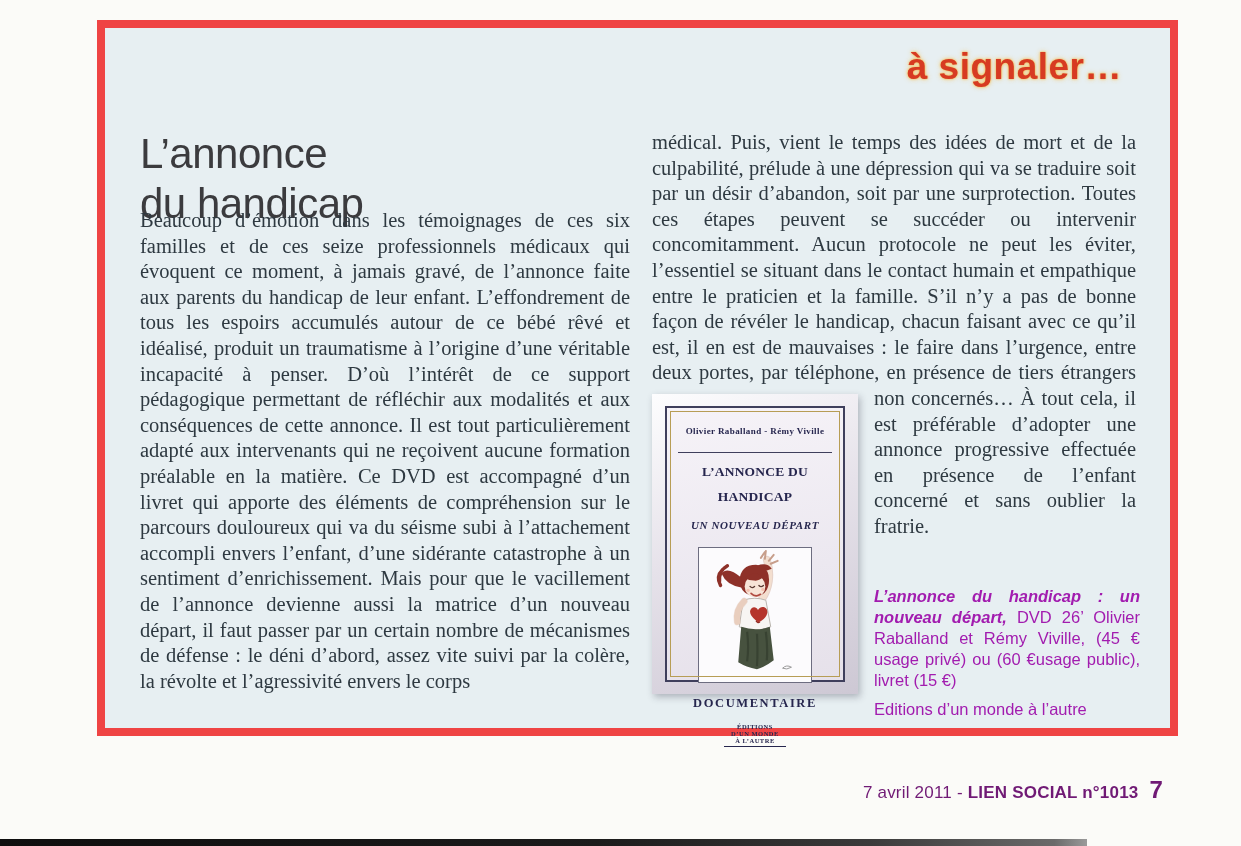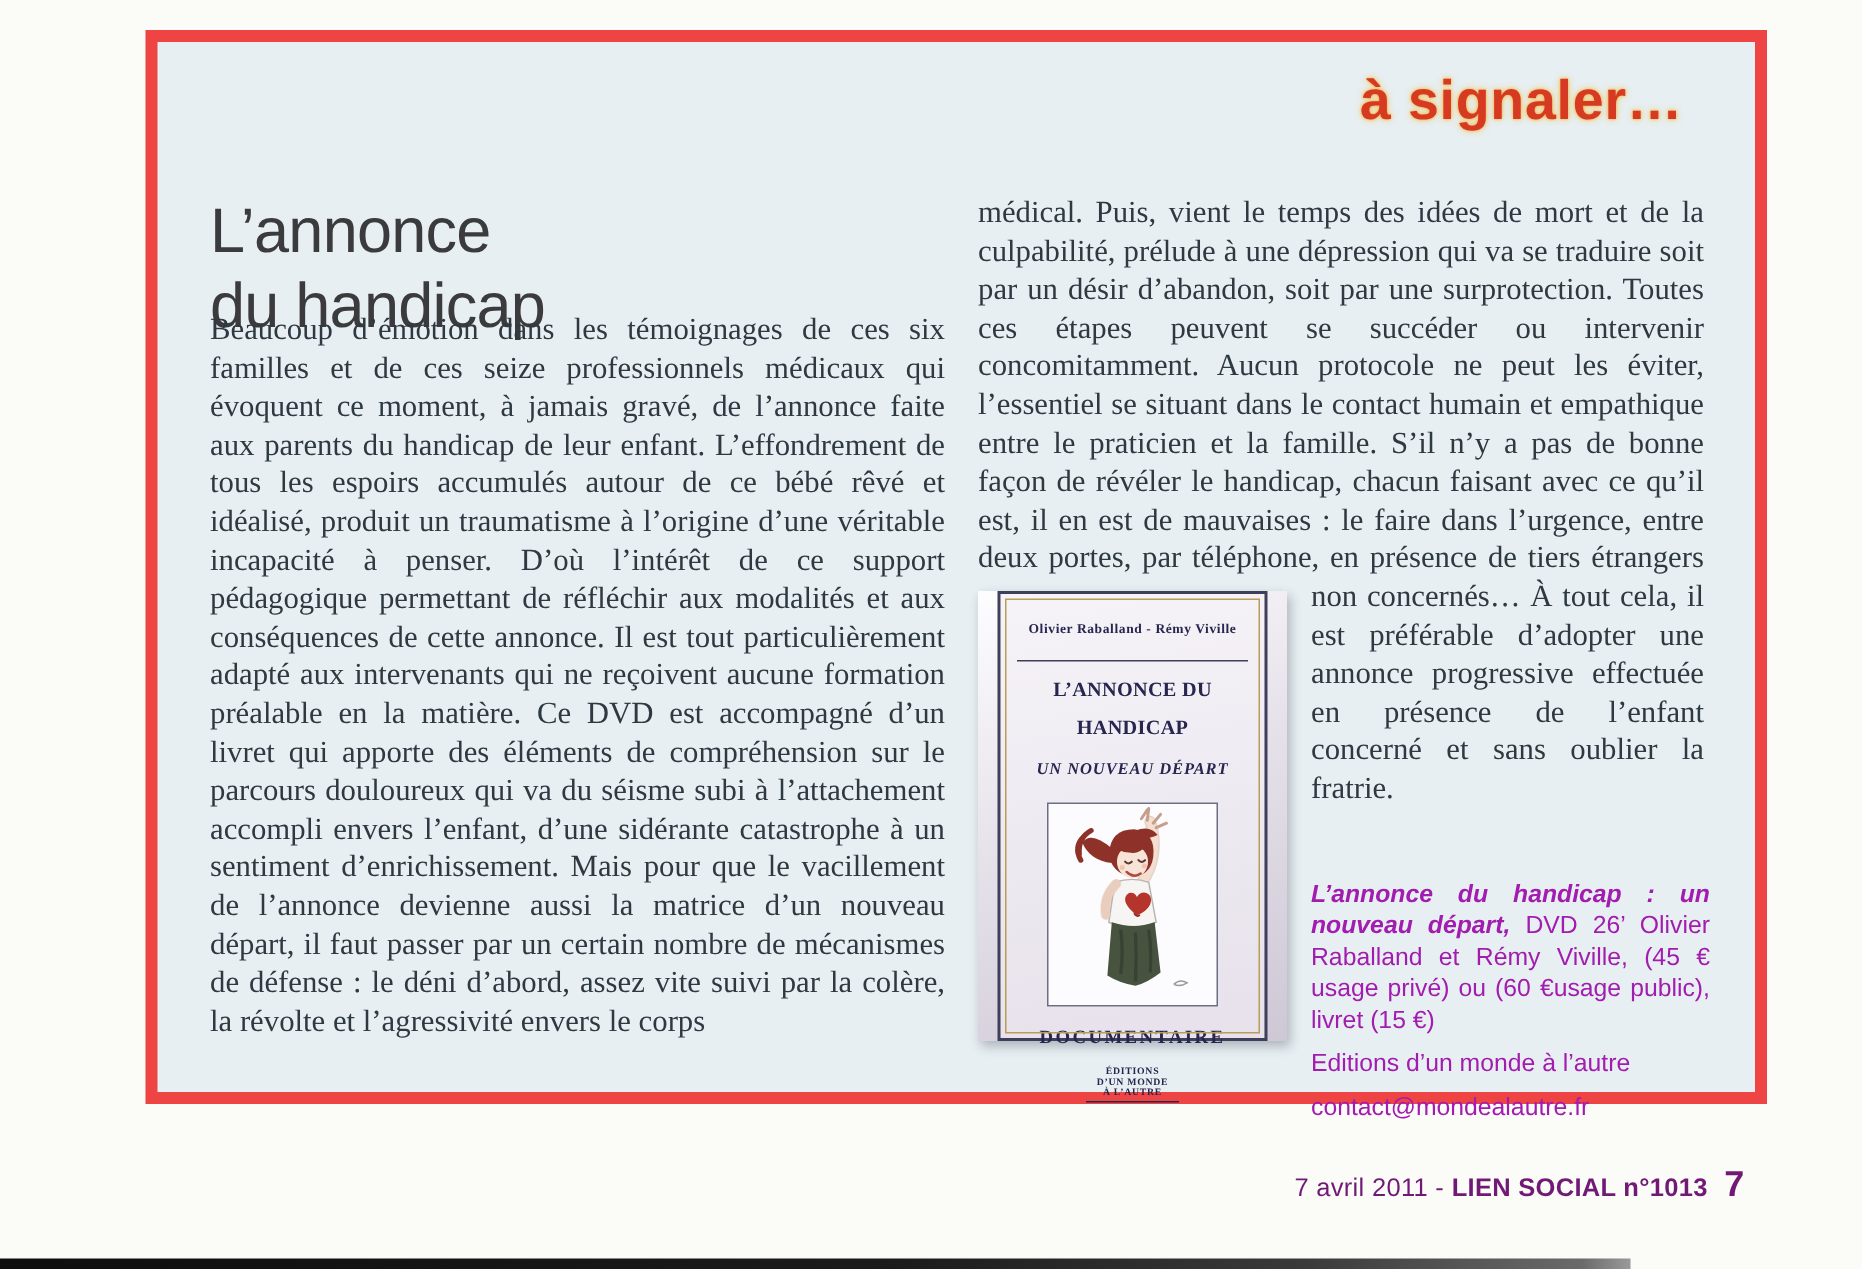--- a/index.html
+++ b/index.html
@@ -45,21 +45,21 @@
   .col-left  { position:absolute; left:35px;  top:180px; width:490px; }
   .col-right { position:absolute; left:547px; top:102px; width:484px; }
 
   
   .dvd-float {
     float:left; display:block;
     width:206px; height:300px;
     margin:8px 16px 4px 0;
     background:linear-gradient(155deg, #fdfdfe 0%, #e6e2ea 45%, #d6d1dc 80%, #cdc8d4 100%);
     box-shadow:2px 3px 7px rgba(40,40,60,.30);
-    padding:0 13px;
+    padding:12px 13px;
   }
   .dvd-card {
     position:relative; display:block;
     width:100%; height:100%;
     border:2px solid #3f3f5c;
     background:linear-gradient(170deg,#f6f3f8 0%, #ece8f0 60%, #e6e1ea 100%);
     text-align:center; color:#26264e;
   }
   .dvd-gold {
     position:absolute; inset:3px;
@@ -178,21 +178,20 @@
             <span>À L’AUTRE</span>
           </span>
         </span>
       </span>
       <span>cela, il est préférable d’adopter une annonce progressive effectuée en présence de l’enfant concerné et sans oublier la fratrie.</span></p>
   </div>
 
   <div class="dvd-caption">
     <p class="cap-main"><em class="cap-lead">L’annonce du handicap : un nouveau départ,</em> <span>DVD 26’ Olivier Raballand et Rémy Viville, (45 € usage privé) ou (60 €usage public), livret (15 €)</span></p>
     <p class="cap-line">Editions d’un monde à l’autre</p>
-    <p class="cap-line">contact@mondealautre.fr</p>
   </div>
 
 </div>
 
 <div class="page-footer">
   <span class="footer-date">7 avril 2011 -</span>
   <span class="footer-pub">LIEN SOCIAL n°1013</span>
   <span class="footer-page">7</span>
 </div>
 

